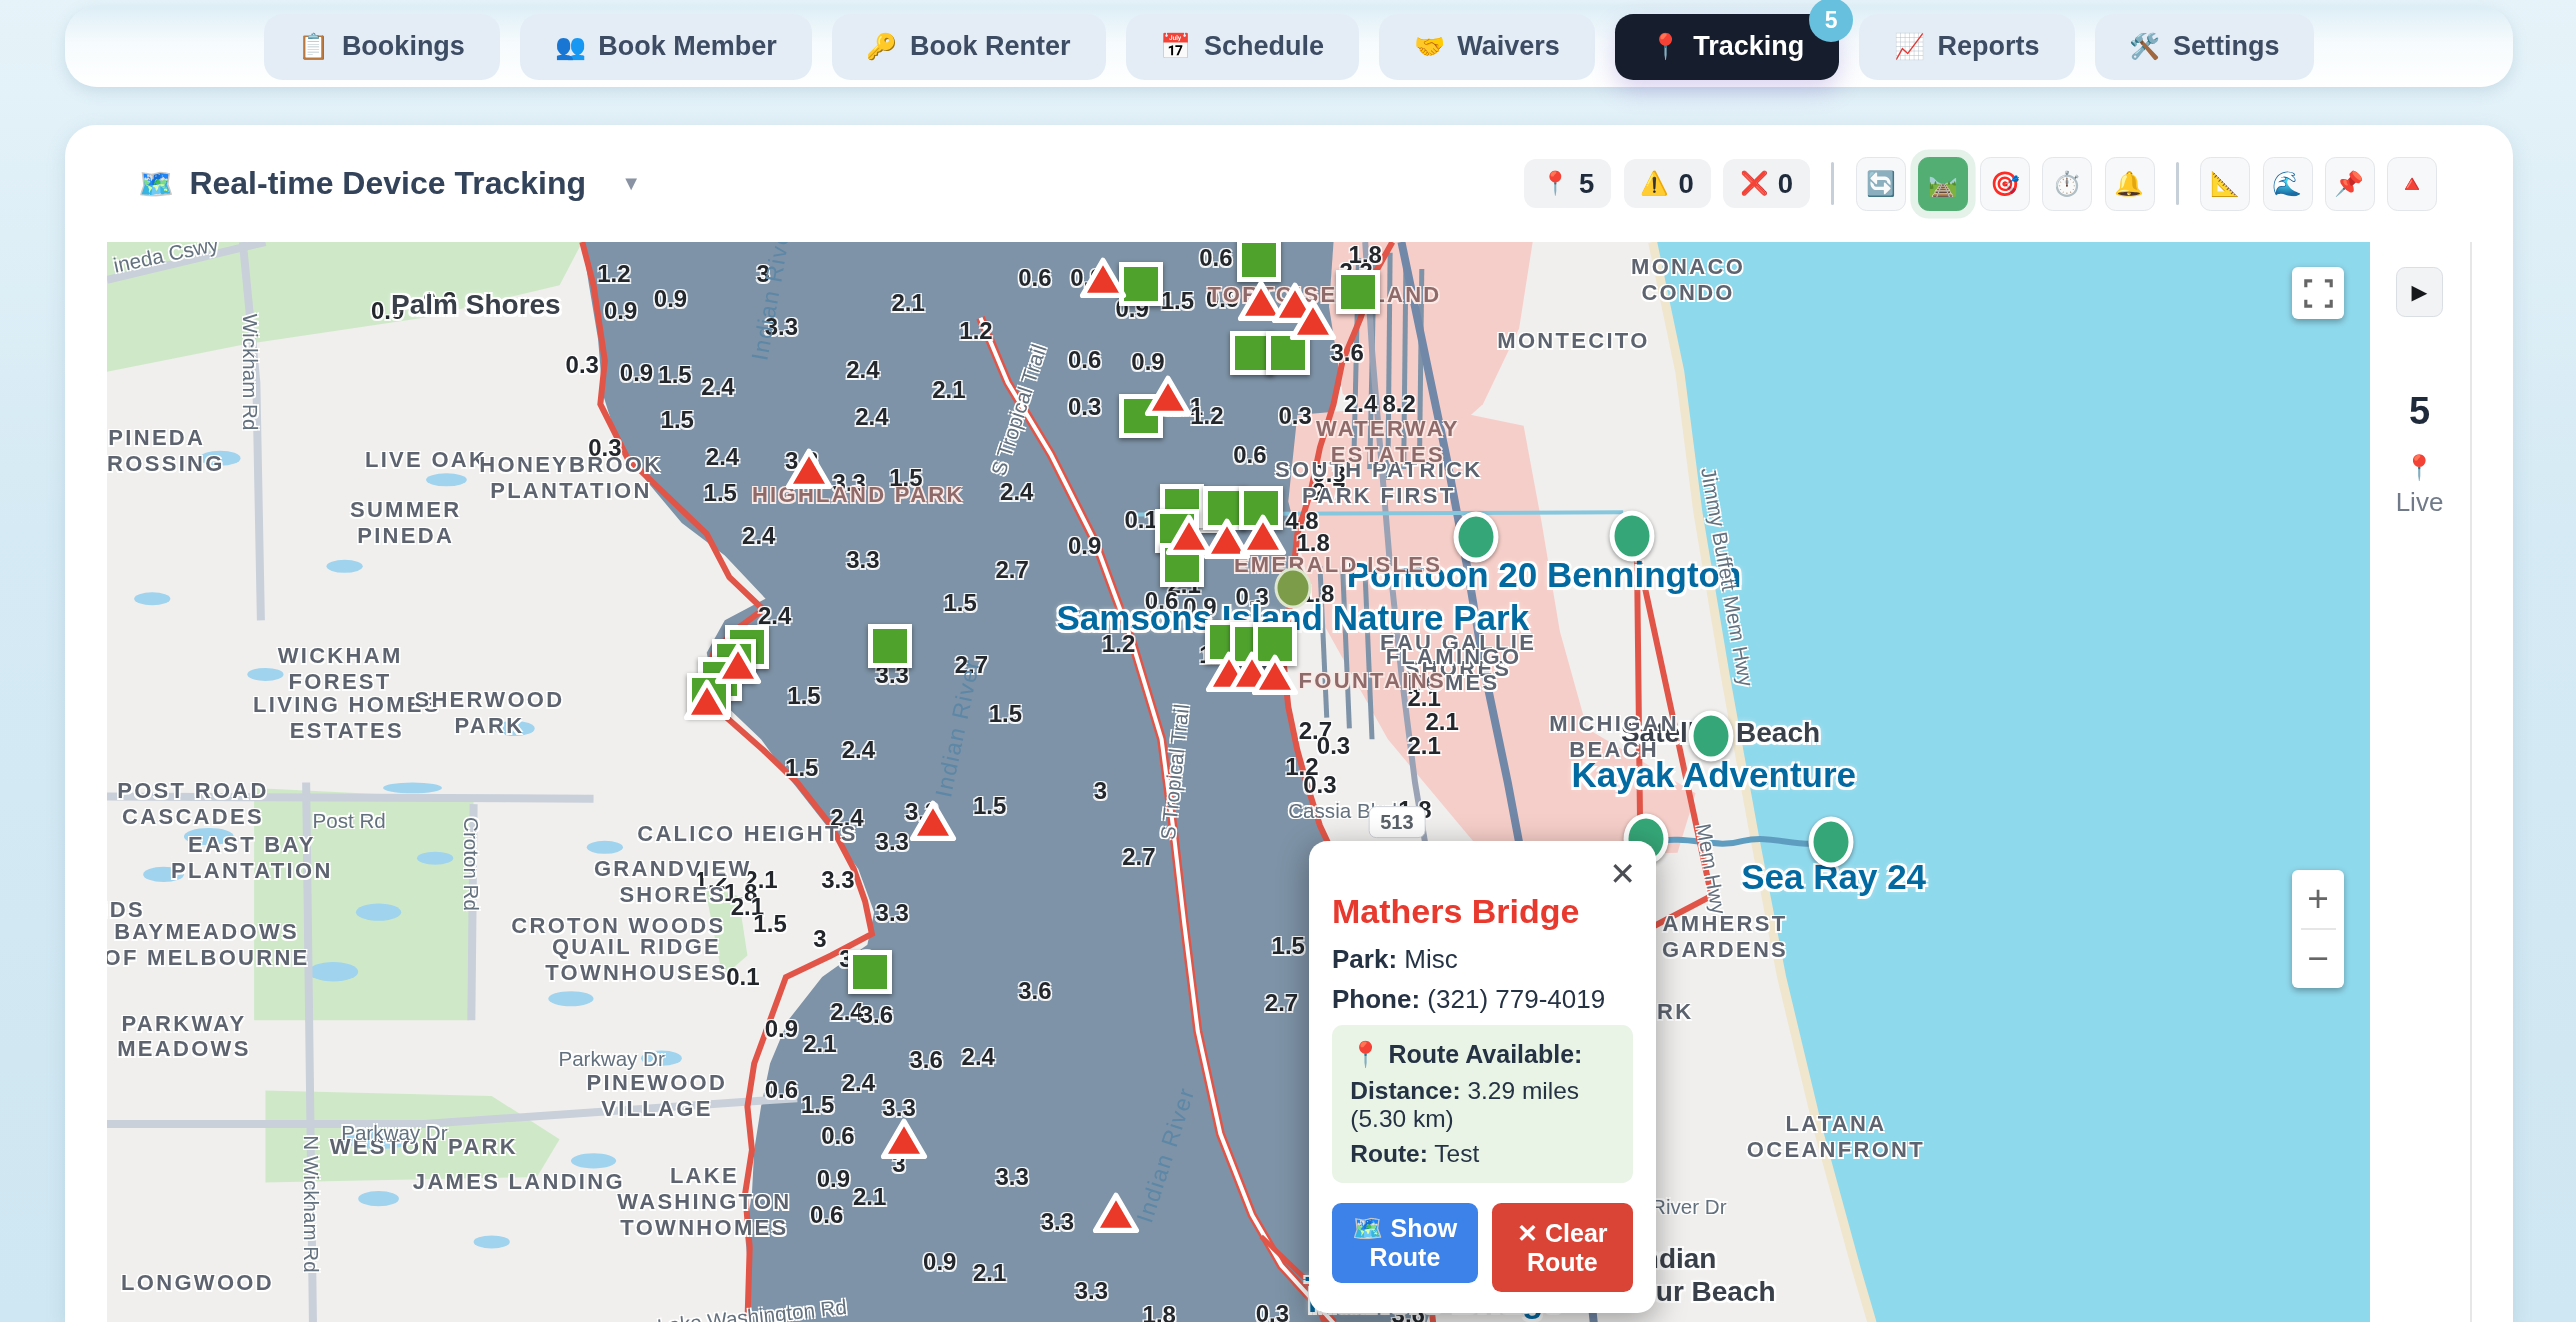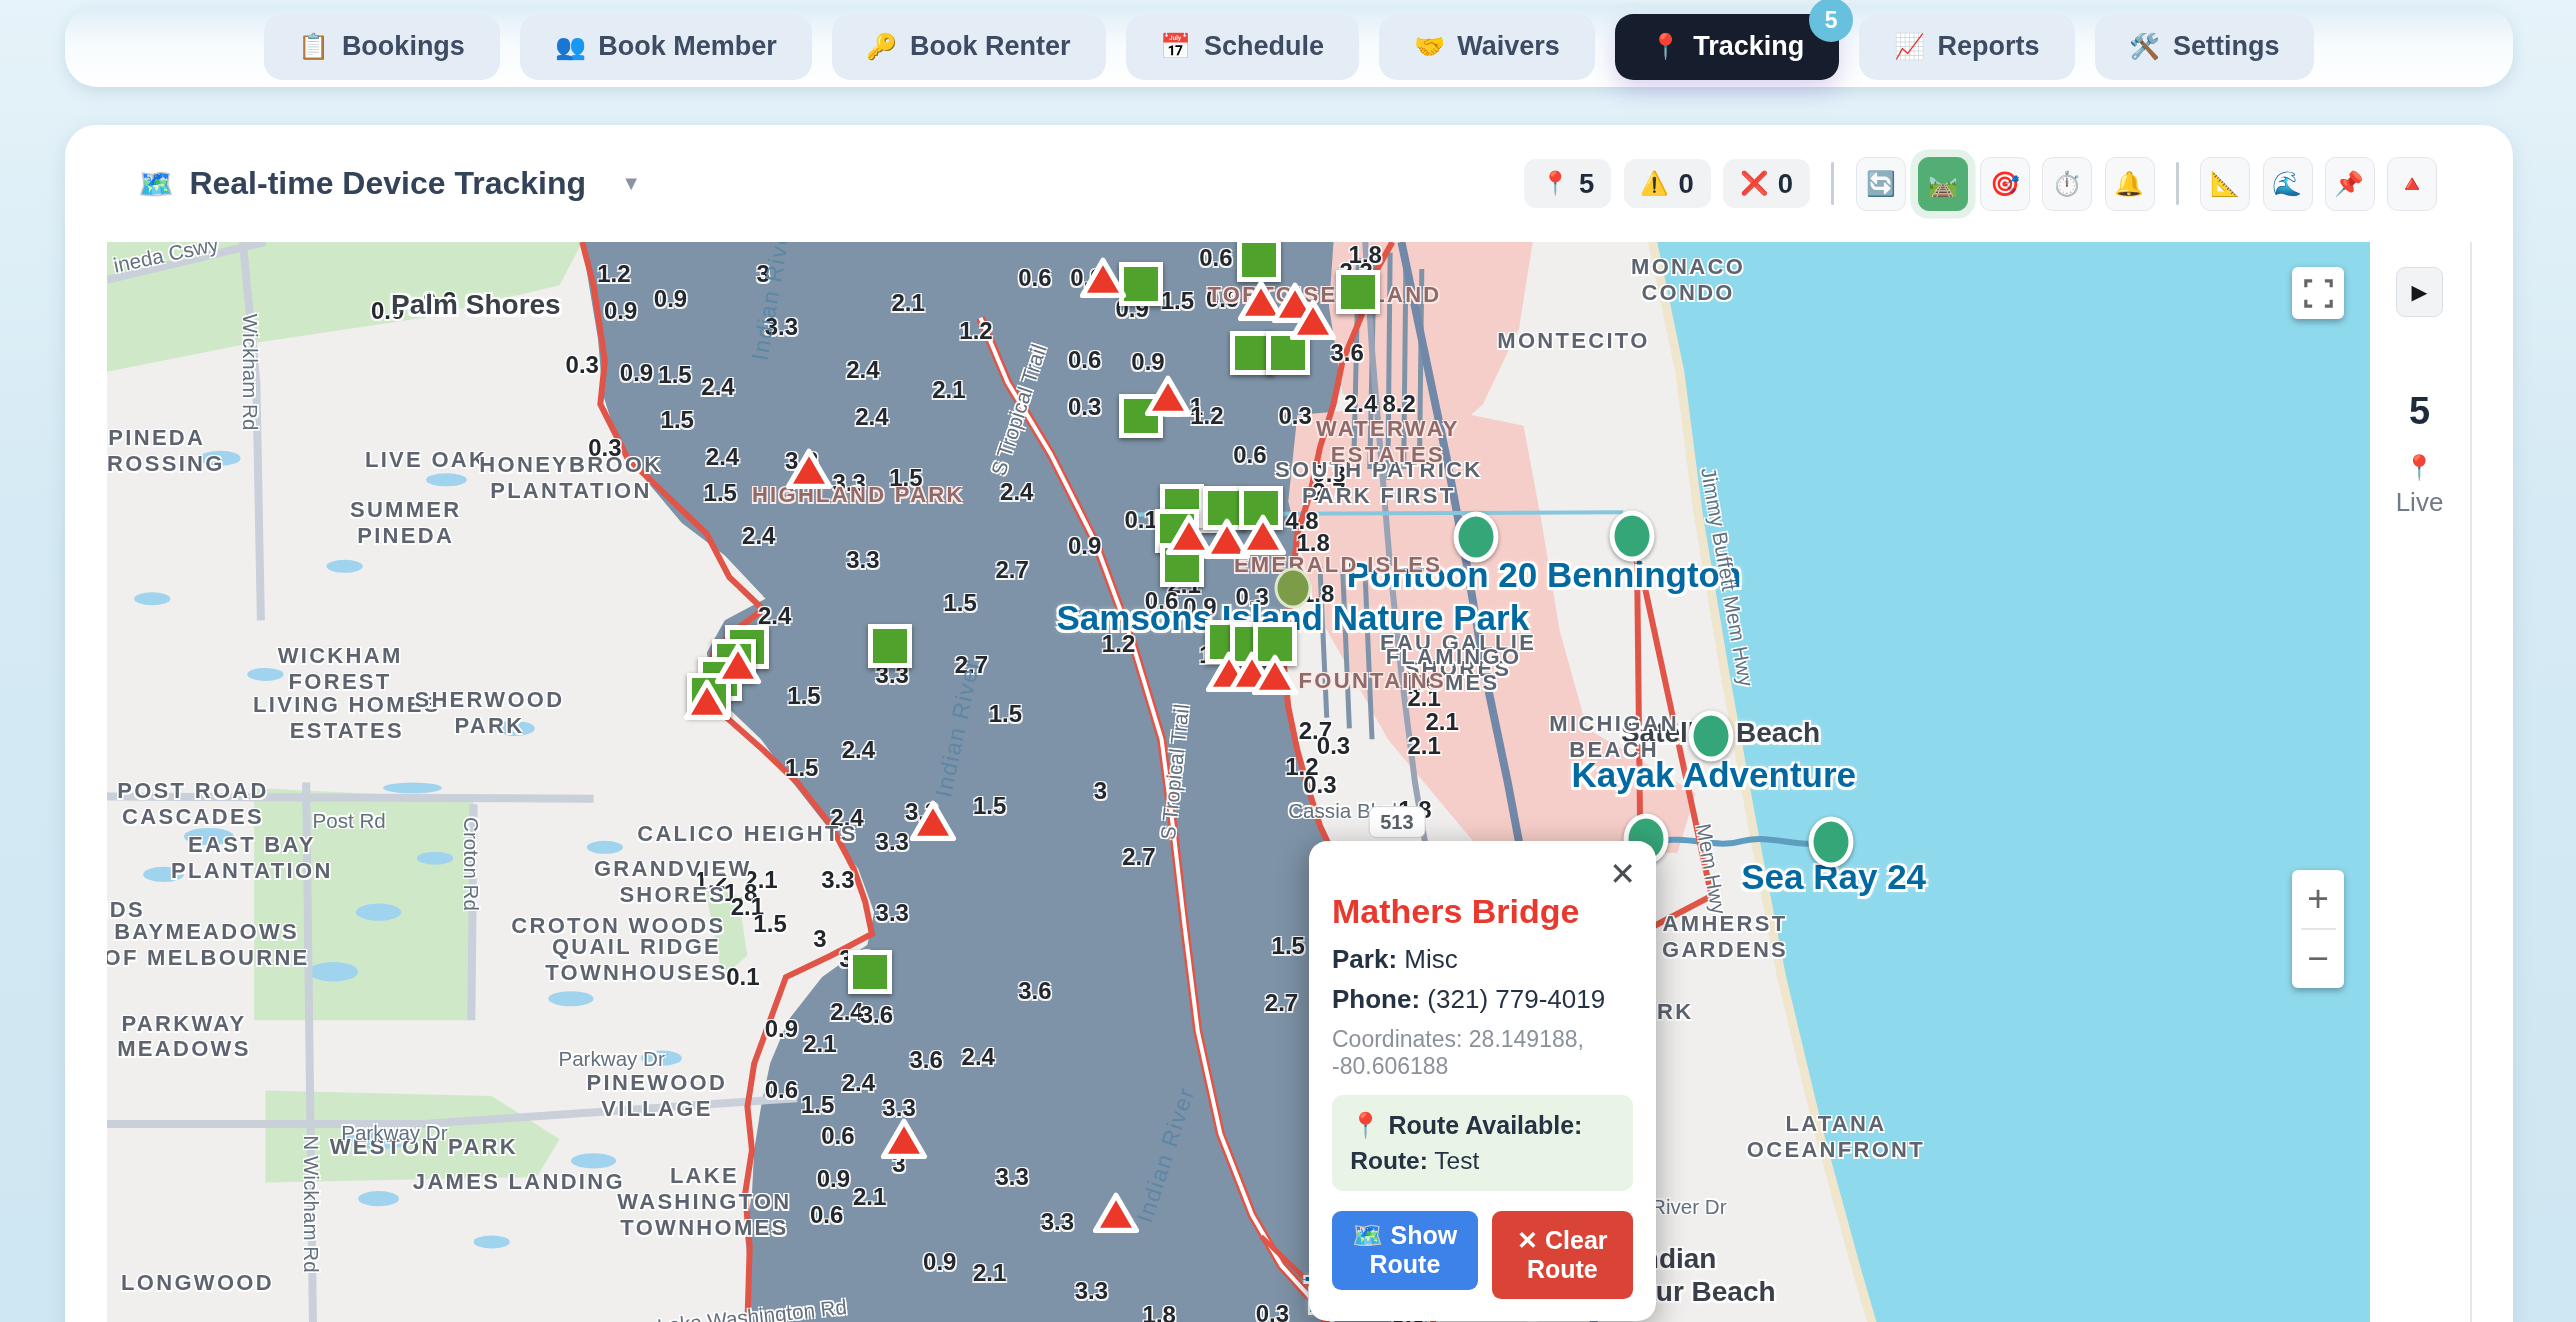--- a/index.html
+++ b/index.html
@@ -530,25 +530,24 @@
     </div>
 
     <div class="pointer"></div>
     <div class="popup">
       <span class="close">✕</span>
       <h2>Mathers Bridge</h2>
       <div class="row">
         <b>Park:</b> <span>Misc</span></div>
       <div class="row">
         <b>Phone:</b> <span>(321) 779-4019</span></div>
-      <div class="coords">
-        <span>Coordinates:</span> <span>28.149188, -80.606188</span></div>
       <div class="routebox">
         <div class="rt"><span>📍</span>
           <span>Route Available:</span></div>
+        <div class="rl"><b>Distance:</b> <span>3.29 miles (5.30 km)</span></div>
         <div class="rl"><b>Route:</b> <span>Test</span></div>
       </div>
       <div class="pbtns">
         <button class="pbtn show">🗺️ Show Route</button>
         <button class="pbtn clear">✕ Clear Route</button>
       </div>
     </div>
   </div>
 
   <div class="sidebar-divider"></div>

